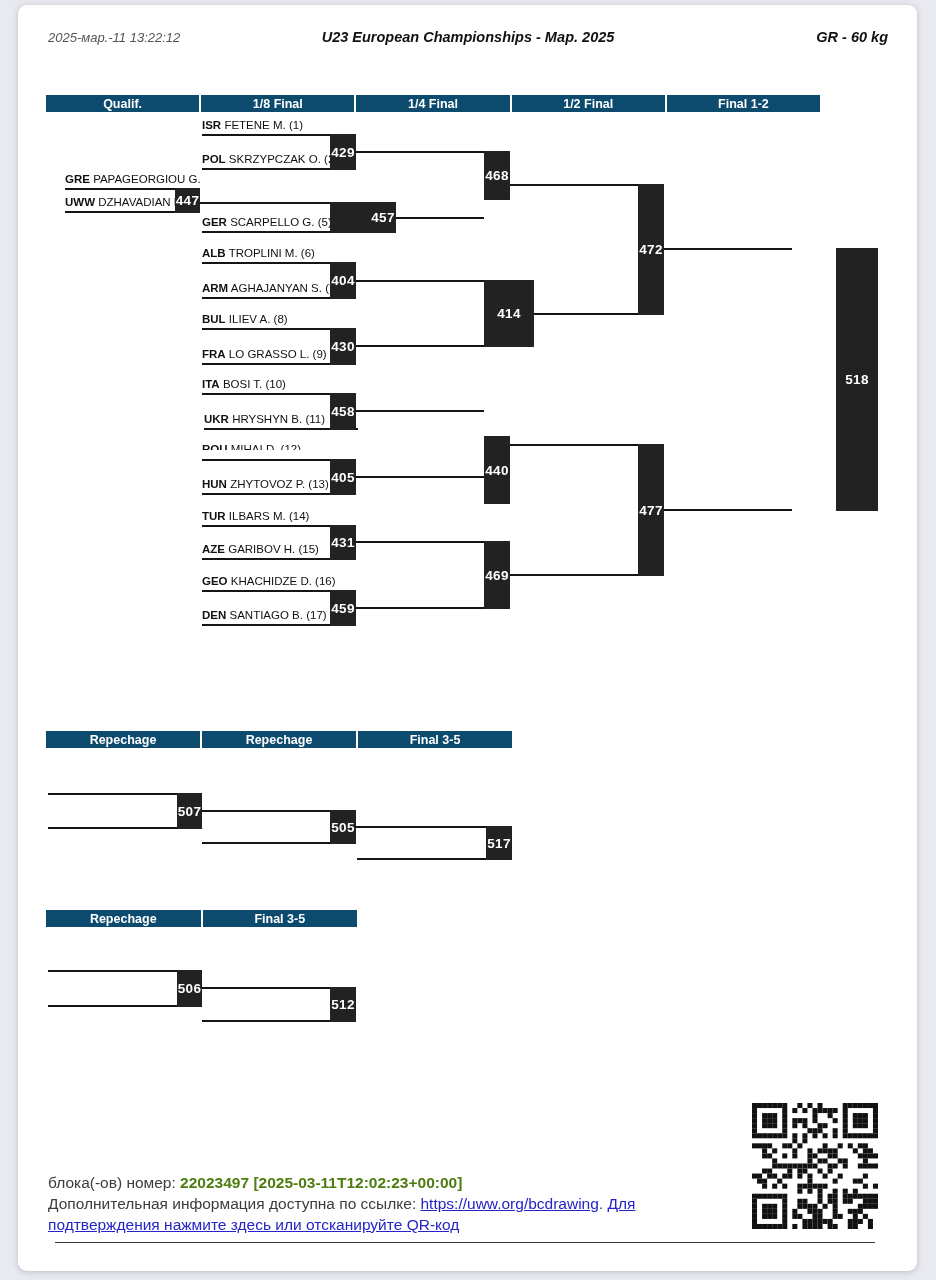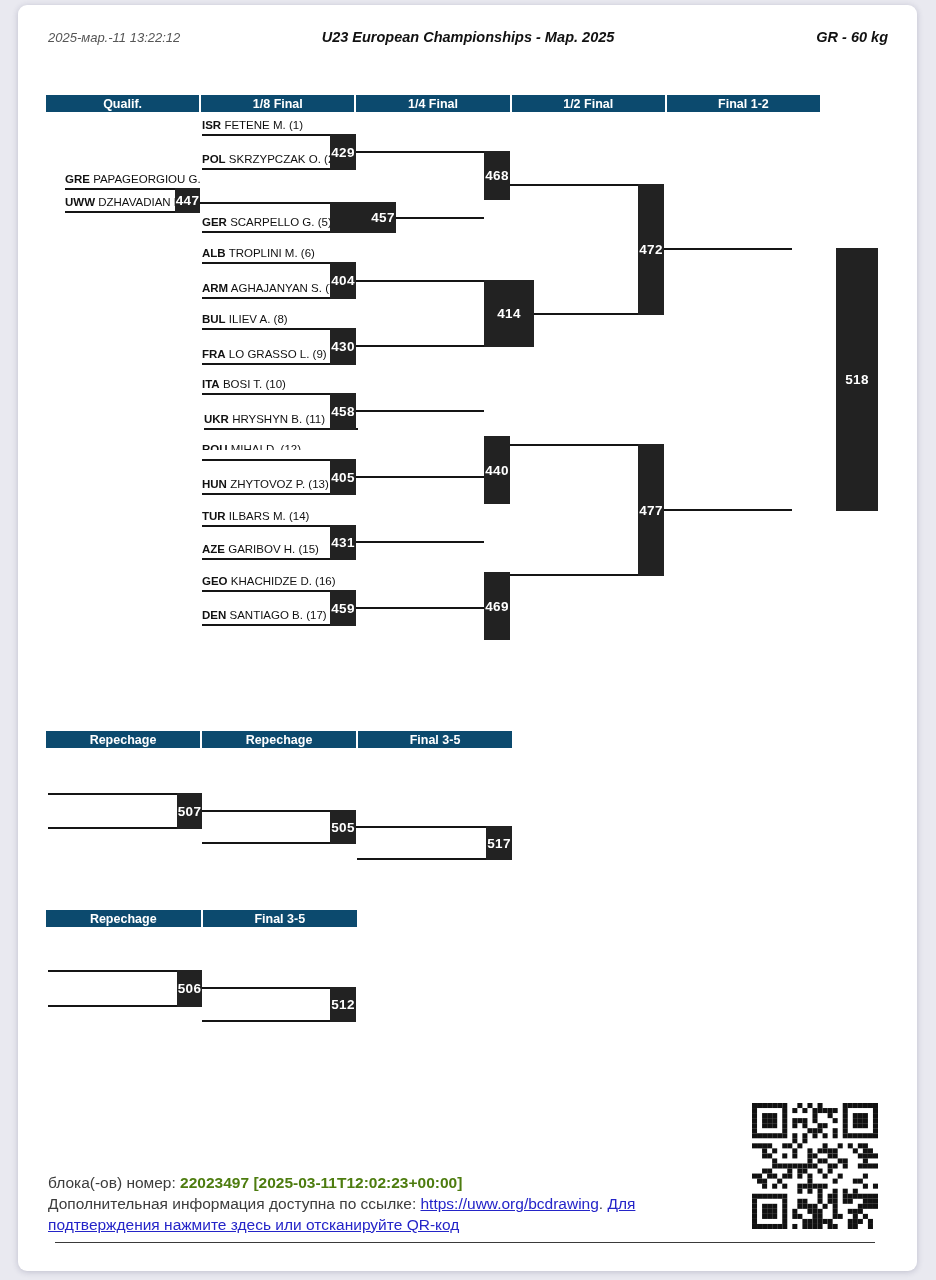--- a/index.html
+++ b/index.html
@@ -139,21 +139,21 @@
       <div class="b" style="left:330px;top:202px;width:26px;height:31px;padding-left:40px;">457</div>
       <div class="b" style="left:330px;top:262px;width:26px;height:37px;">404</div>
       <div class="b" style="left:330px;top:328px;width:26px;height:37px;">430</div>
       <div class="b" style="left:330px;top:393px;width:26px;height:37px;">458</div>
       <div class="b" style="left:330px;top:459px;width:26px;height:36px;">405</div>
       <div class="b" style="left:330px;top:525px;width:26px;height:35px;">431</div>
       <div class="b" style="left:330px;top:590px;width:26px;height:36px;">459</div>
       <div class="b" style="left:484px;top:151px;width:26px;height:49px;">468</div>
       <div class="b" style="left:484px;top:280px;width:50px;height:67px;">414</div>
       <div class="b" style="left:484px;top:410px;width:26px;height:68px;margin-top:26px;">440</div>
-      <div class="b" style="left:484px;top:541px;width:26px;height:68px;margin-top:31px;">469</div>
+      <div class="b" style="left:484px;top:541px;width:26px;height:68px;">469</div>
       <div class="b" style="left:638px;top:184px;width:26px;height:131px;">472</div>
       <div class="b" style="left:638px;top:444px;width:26px;height:132px;">477</div>
       <div class="b" style="left:792px;top:248px;width:42px;height:263px;margin-left:44px;">518</div>
       <div class="b" style="left:177px;top:793px;width:25px;height:36px;">507</div>
       <div class="b" style="left:330px;top:810px;width:26px;height:34px;">505</div>
       <div class="b" style="left:486px;top:826px;width:26px;height:34px;">517</div>
       <div class="b" style="left:177px;top:970px;width:25px;height:37px;">506</div>
       <div class="b" style="left:330px;top:987px;width:26px;height:35px;">512</div>
     </div>
 

